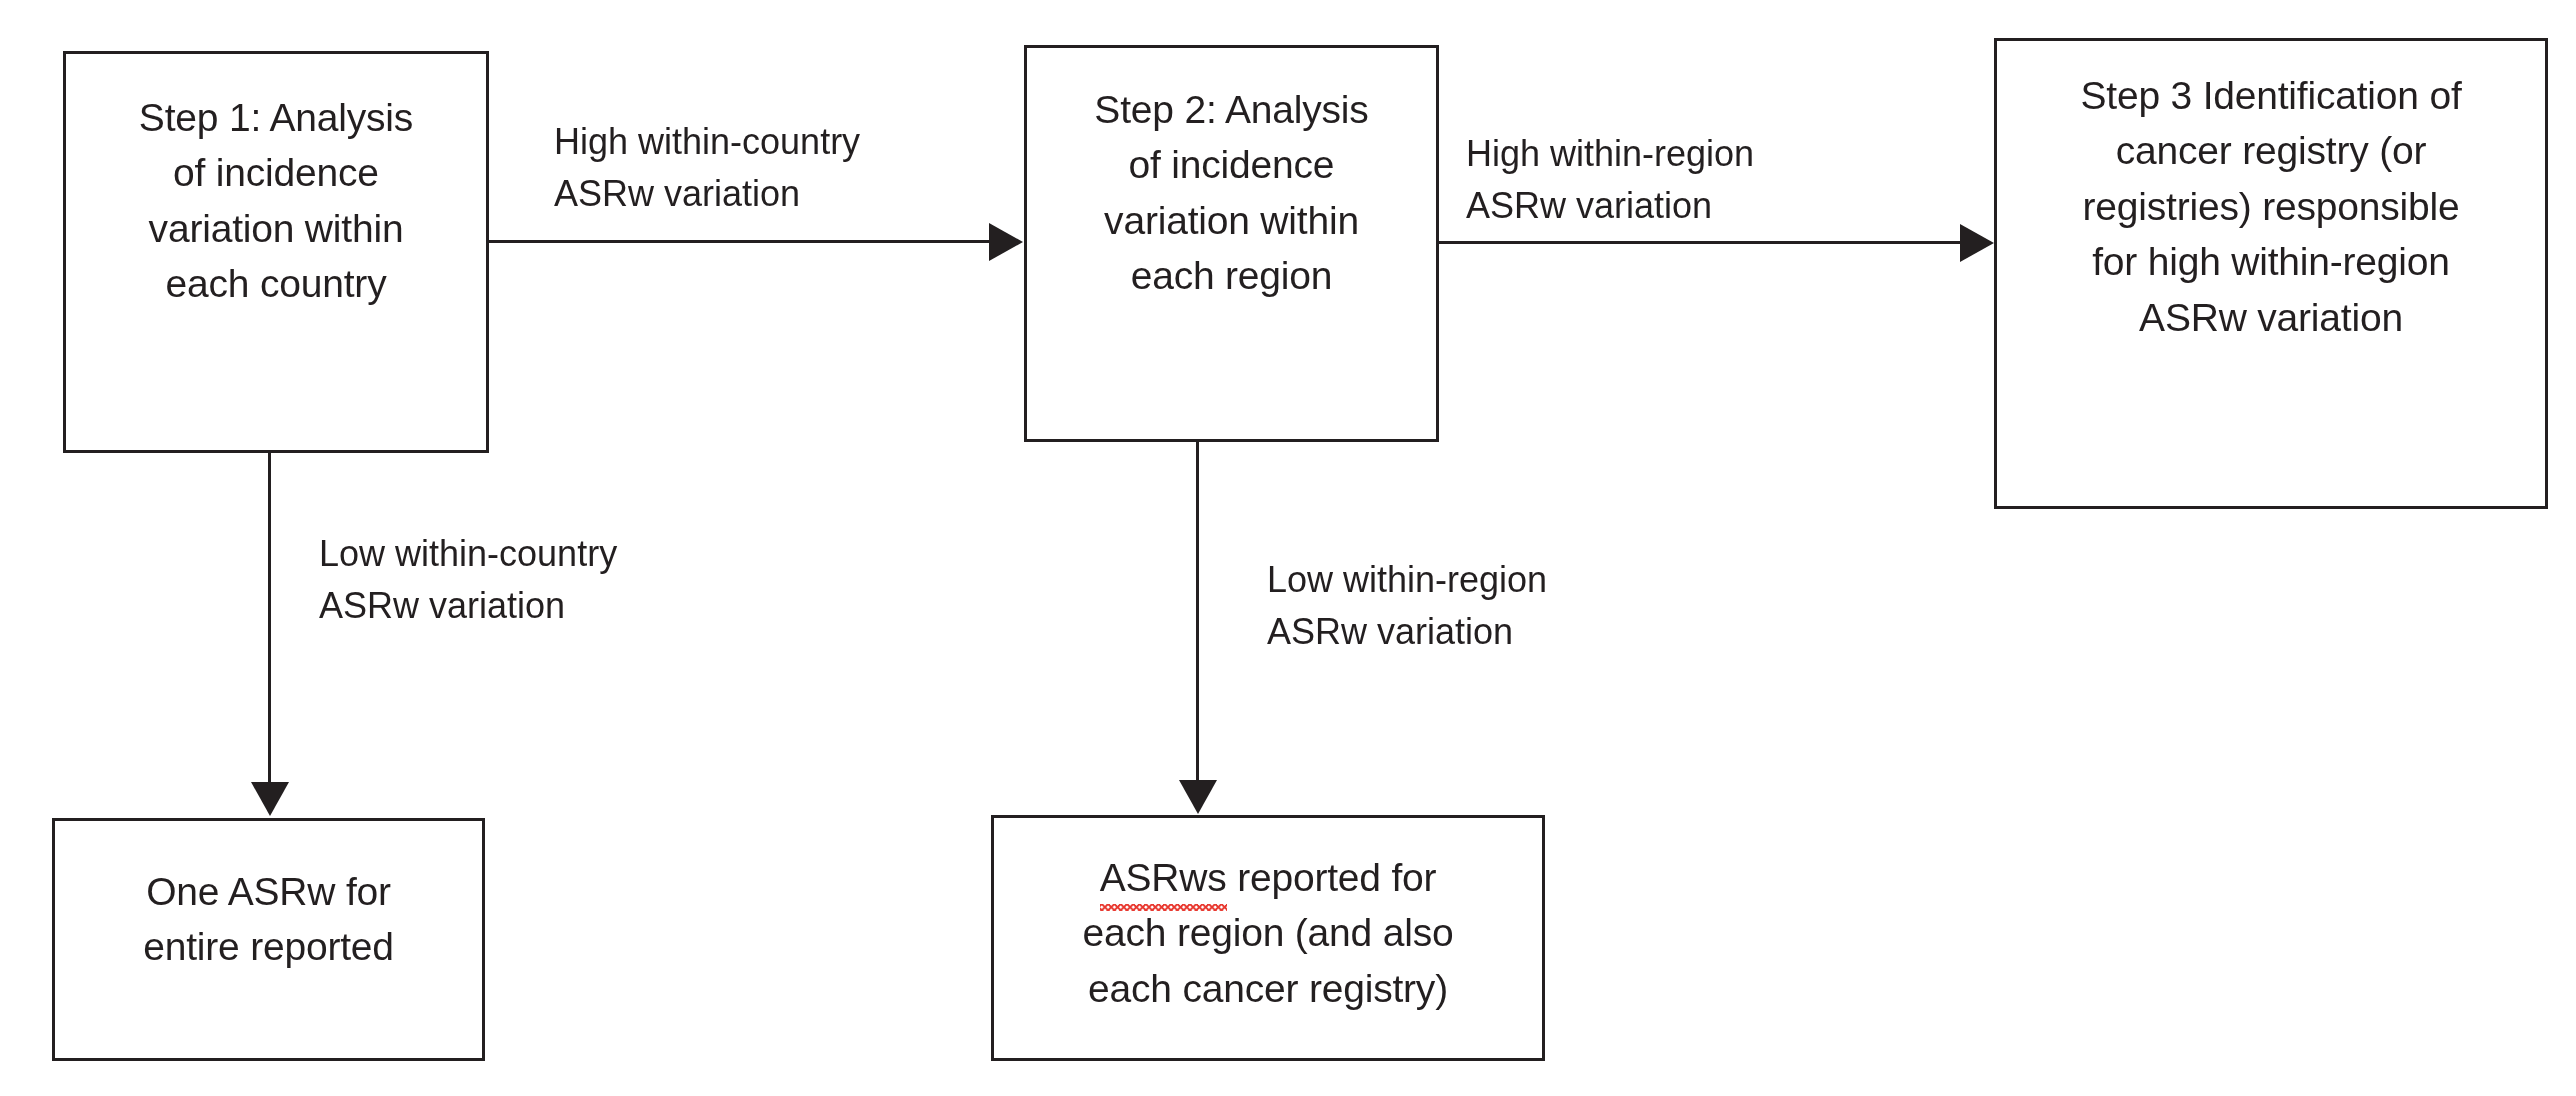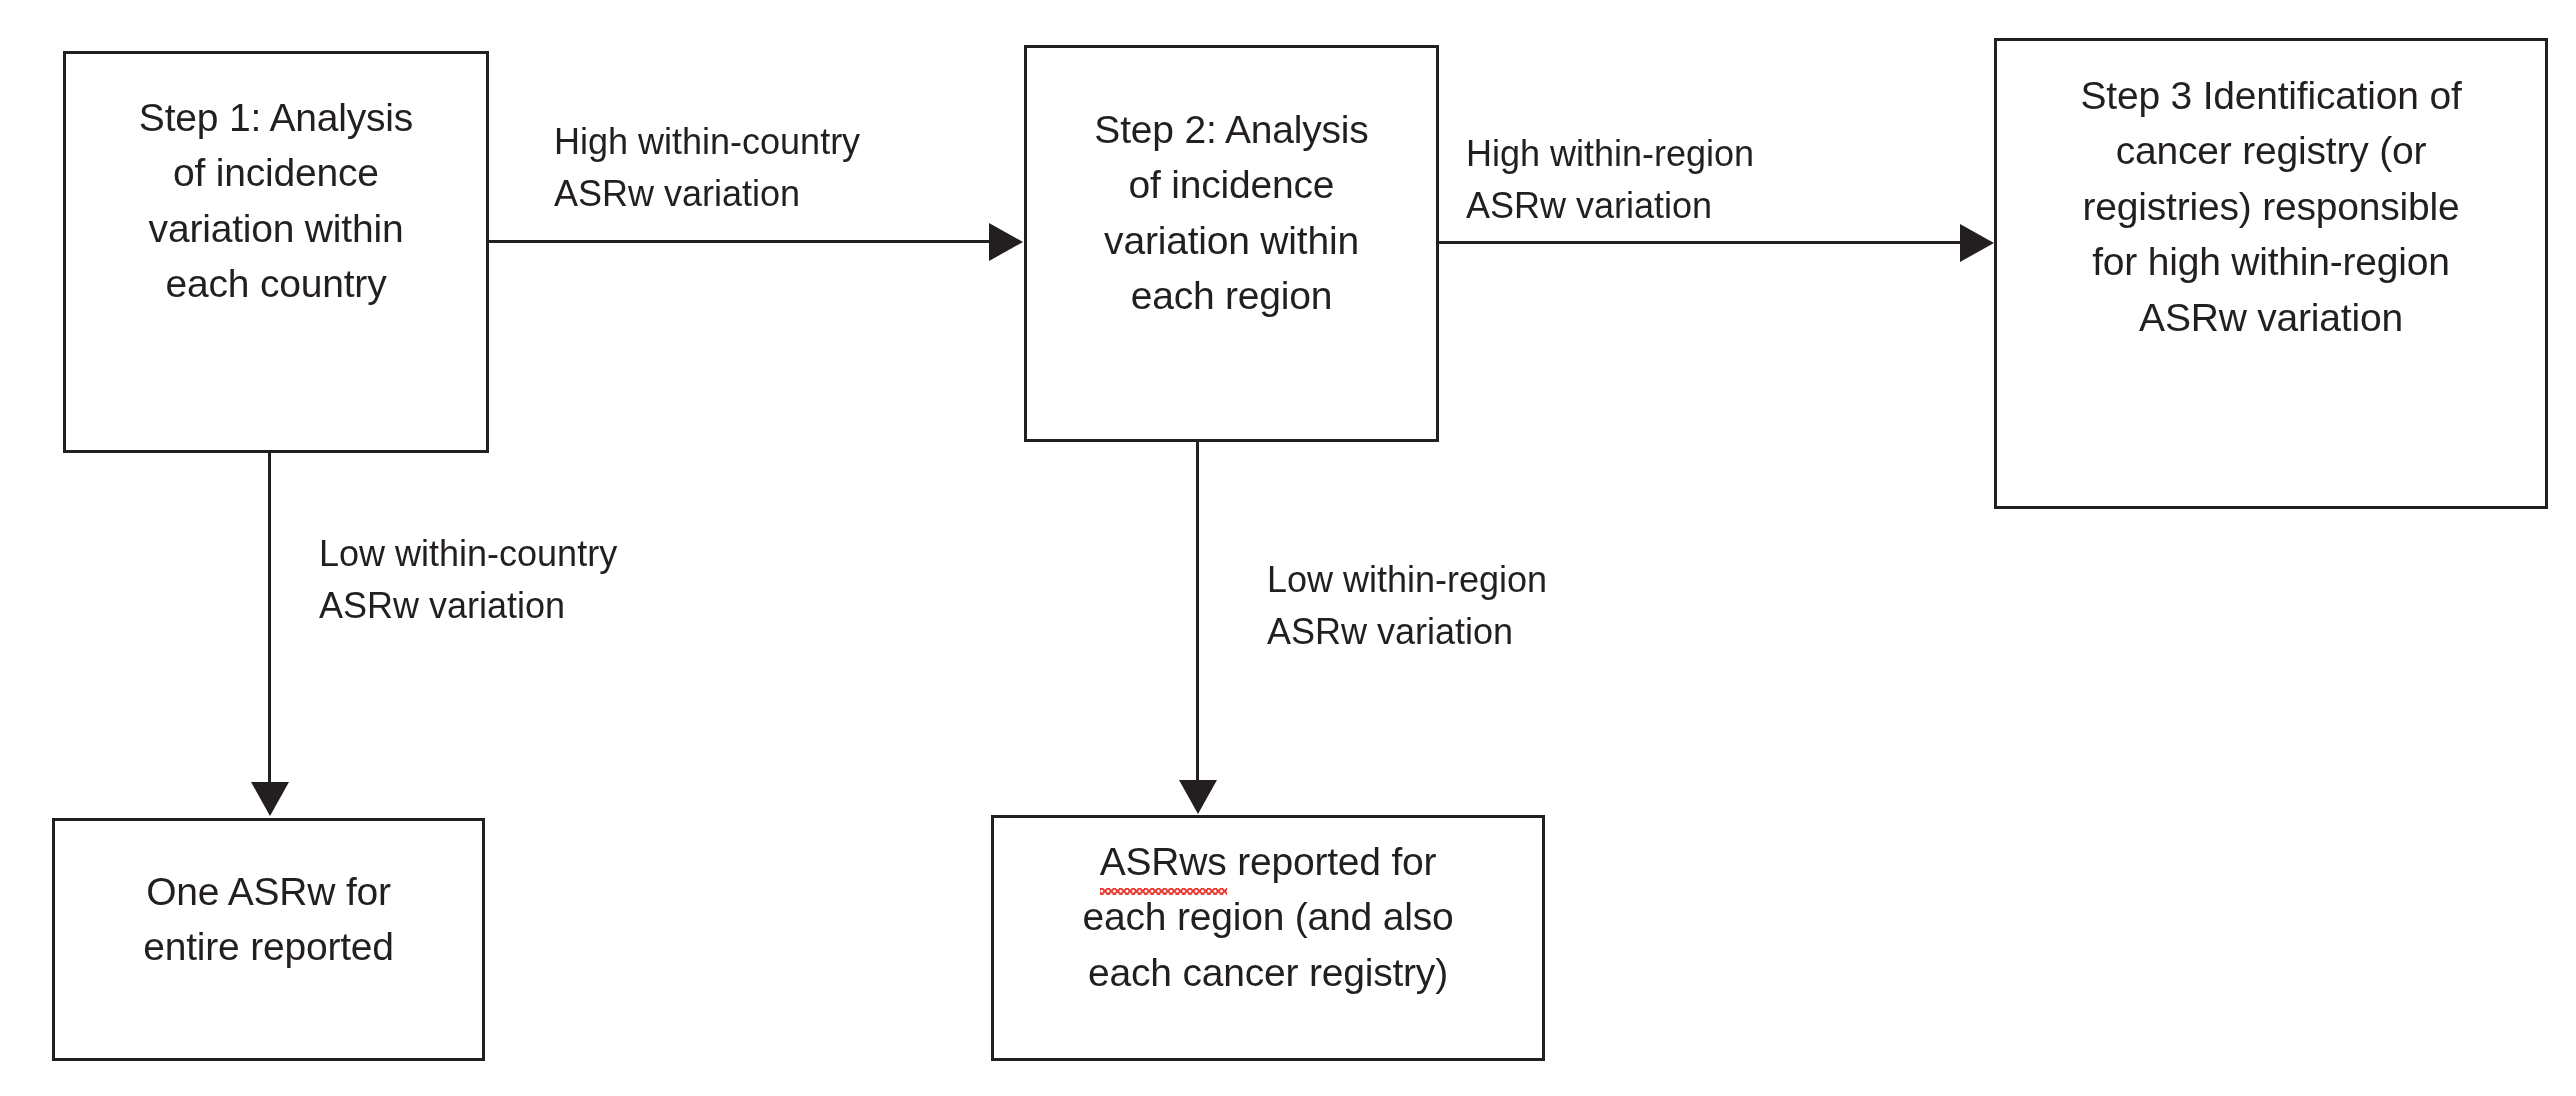--- a/index.html
+++ b/index.html
@@ -34,30 +34,30 @@
     line-height: 1.42;
     letter-spacing: -0.2px;
     white-space: pre-line;
     color: #231f20;
   }
 
   #box-step1      { left: 63px;   top: 51px;   width: 426px; height: 402px; }
   #box-step1 .box-text  { padding-top: 36px; }
 
   #box-step2      { left: 1024px; top: 45px;   width: 415px; height: 397px; }
-  #box-step2 .box-text  { padding-top: 54px; }
+  #box-step2 .box-text  { padding-top: 34px; }
 
   #box-step3      { left: 1994px; top: 38px;   width: 554px; height: 471px; }
   #box-step3 .box-text  { padding-top: 27px; }
 
   #box-one-asrw   { left: 52px;   top: 818px;  width: 433px; height: 243px; }
   #box-one-asrw .box-text { padding-top: 43px; }
 
   #box-asrws      { left: 991px; top: 815px;  width: 554px; height: 246px; }
-  #box-asrws .box-text { padding-top: 16px; }
+  #box-asrws .box-text { padding-top: 32px; }
 
   
   .misspelled {
     position: relative;
     display: inline-block;
   }
   .misspelled::after {
     content: "";
     position: absolute;
     left: 0;

